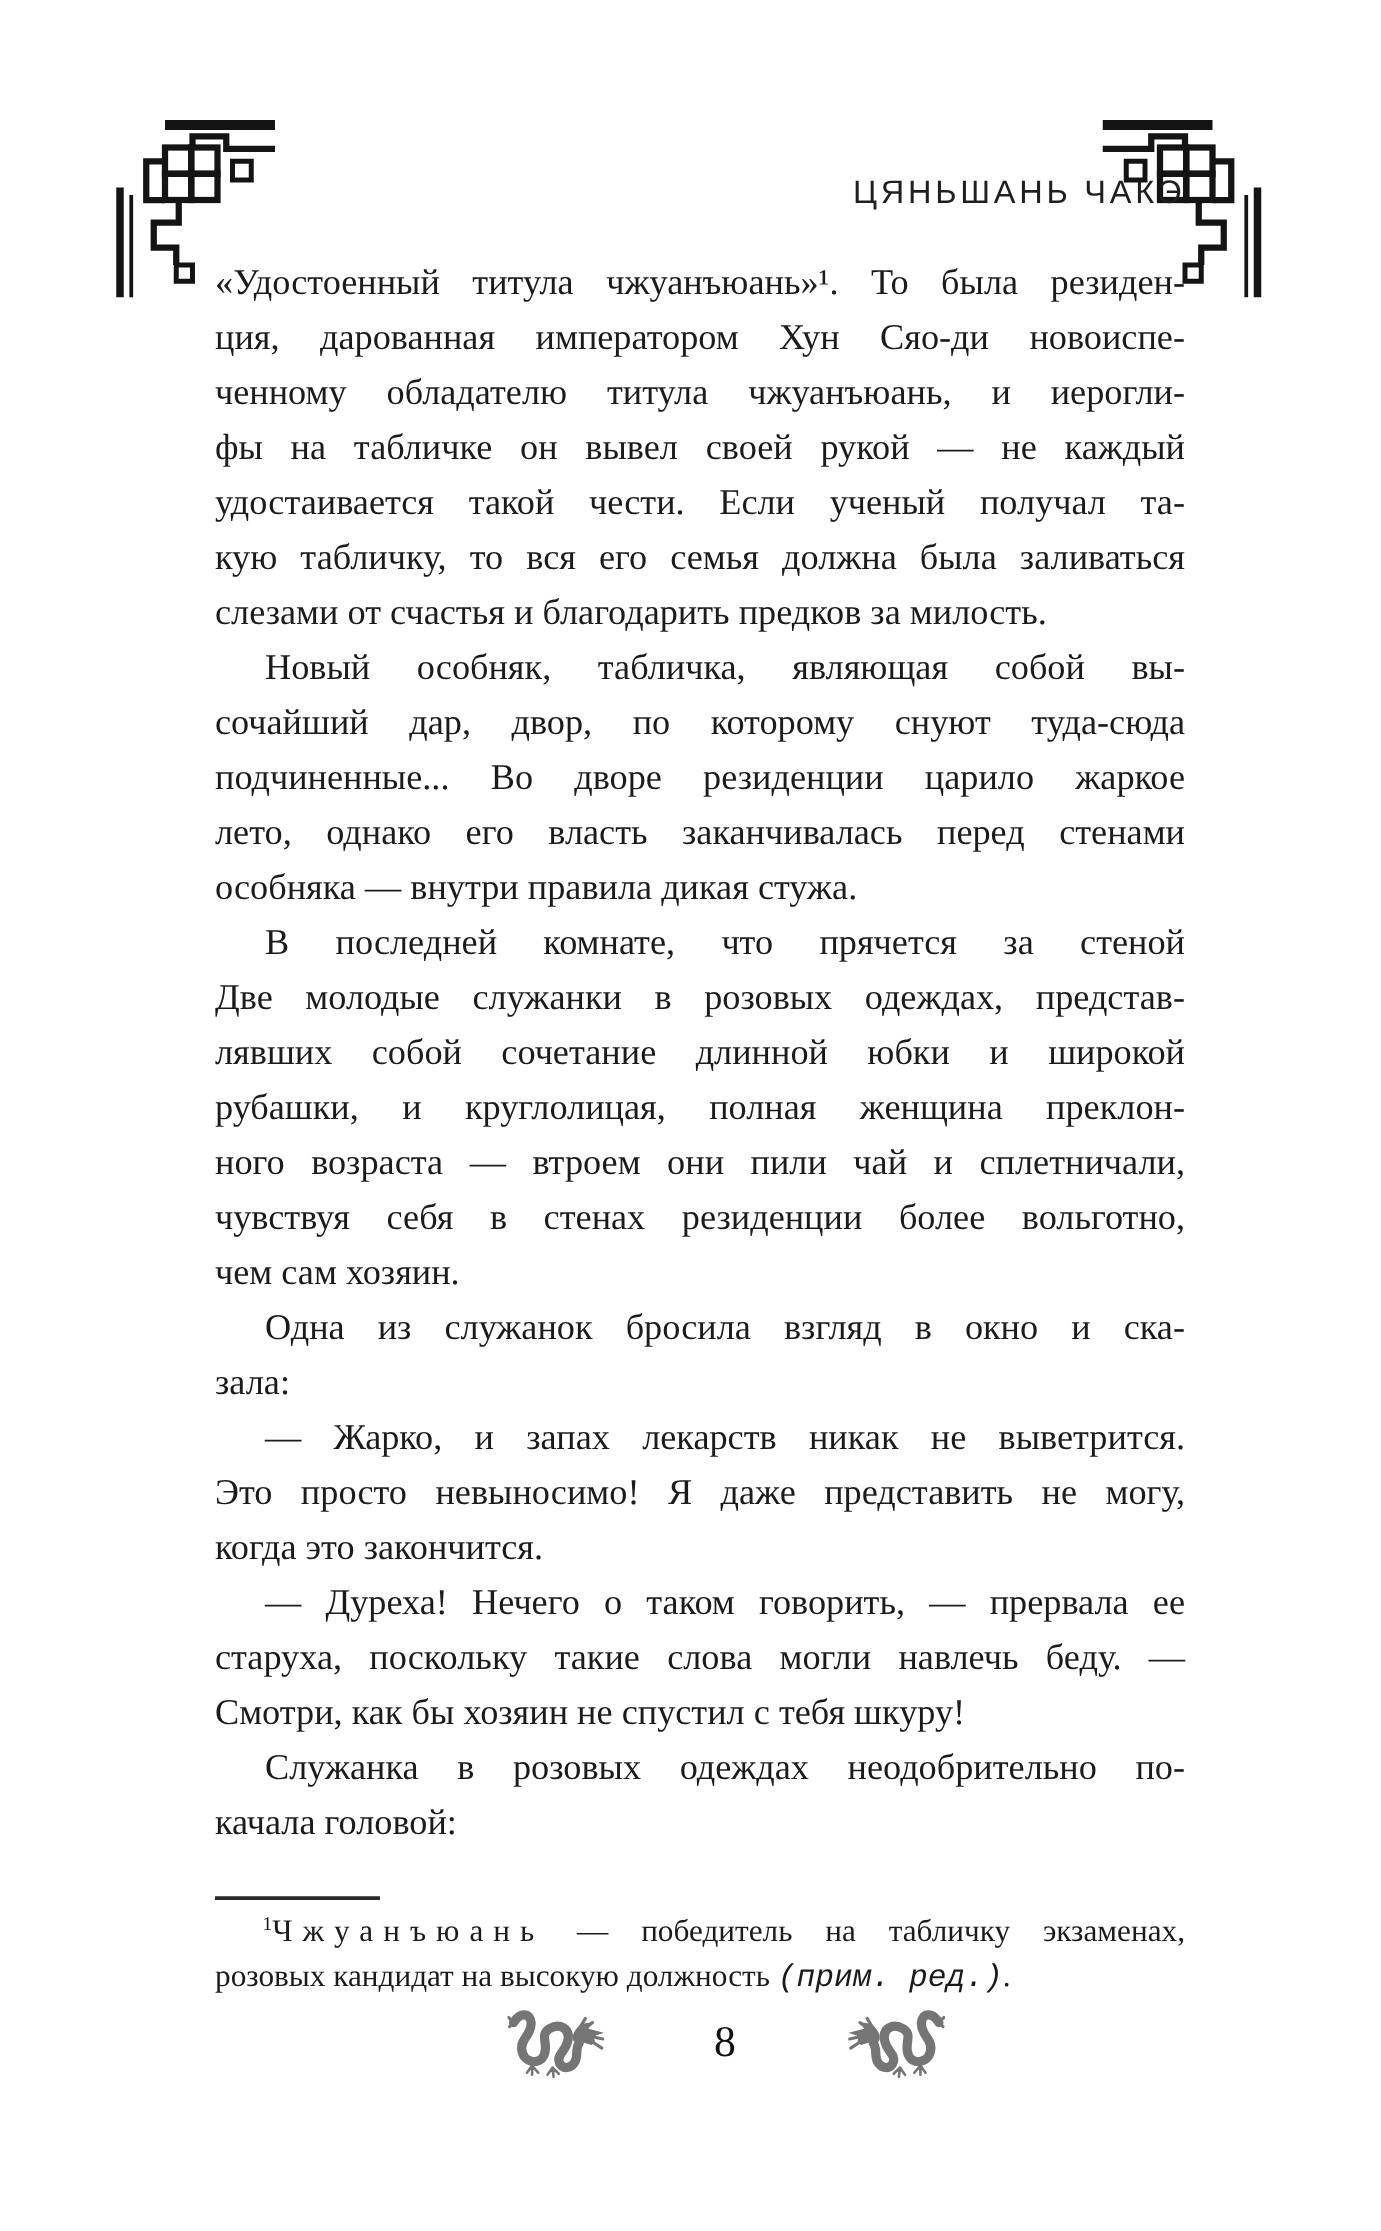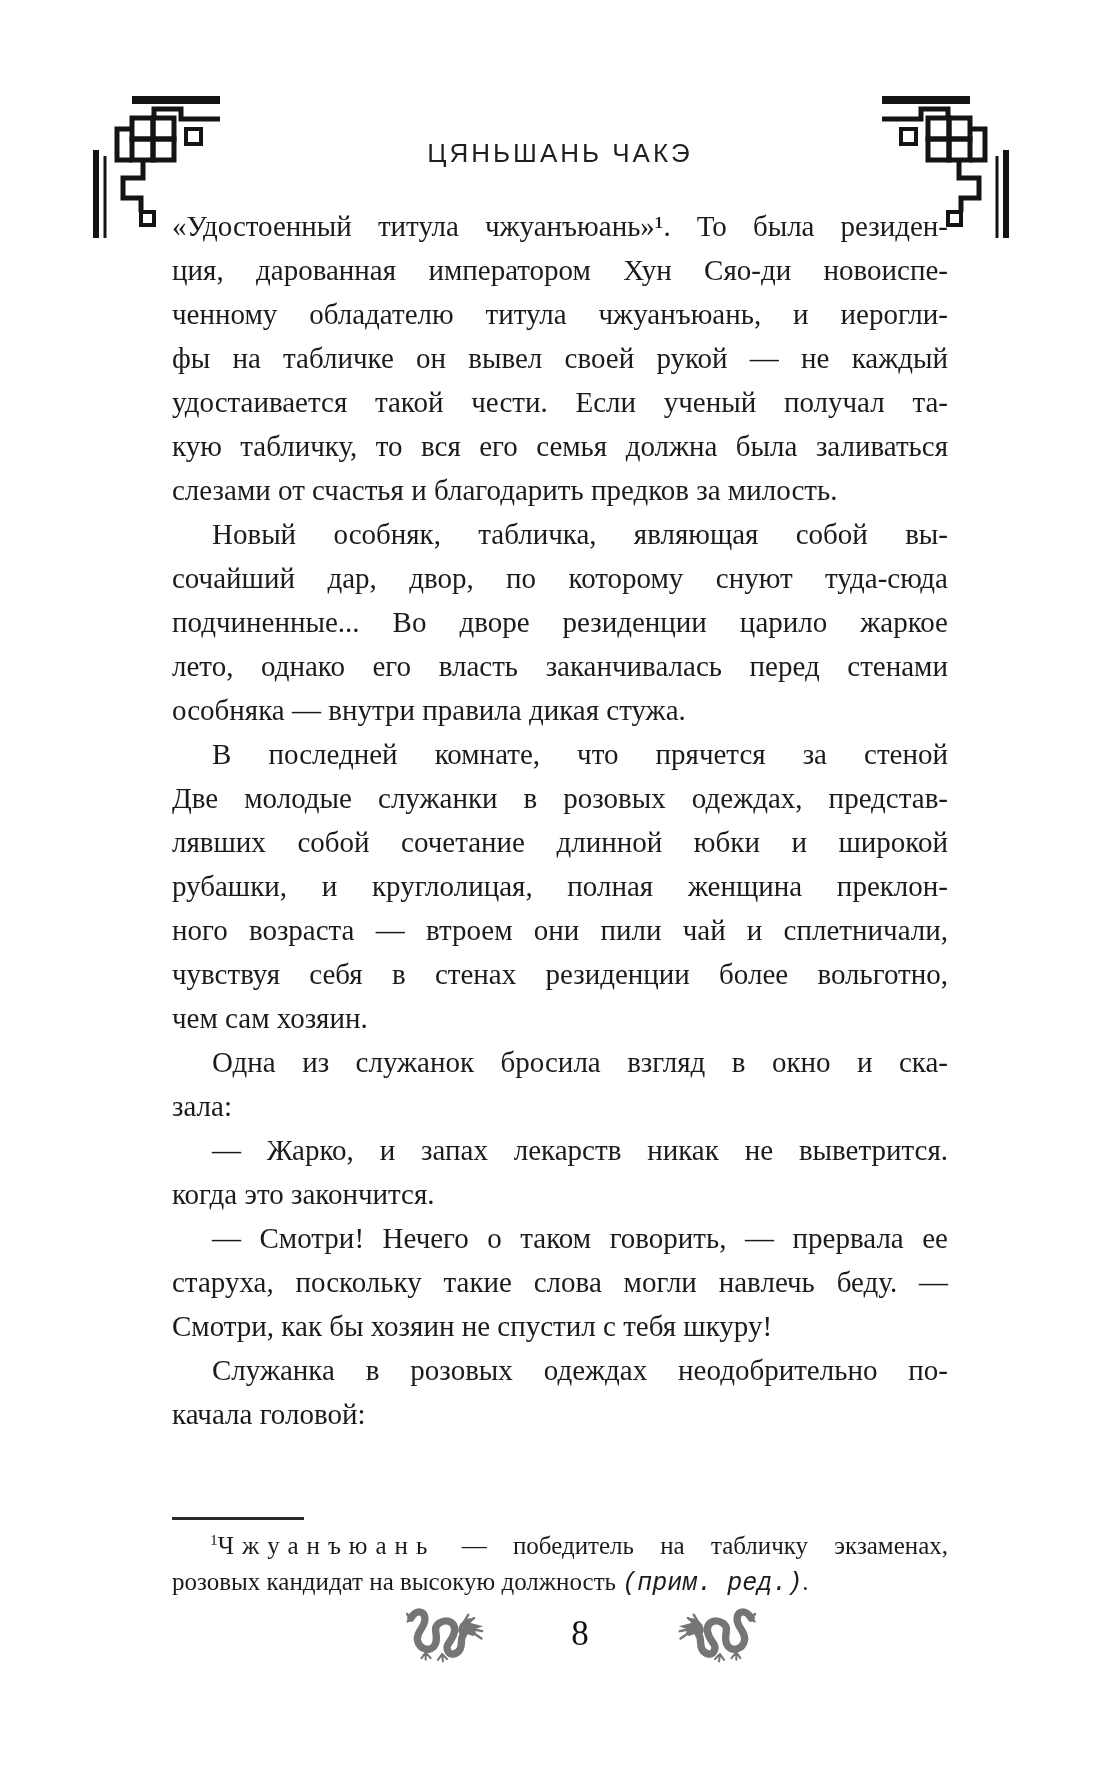--- a/index.html
+++ b/index.html
@@ -6,21 +6,21 @@
   body{
     width:1105px;height:1785px;position:relative;
     background:#ffffff;
     font-family:"Liberation Serif", serif;
     color:#1b1b1b;
     overflow:hidden;
   }
   
   .running-title{
     position:absolute;top:138px;left:172px;width:776px;
-    text-align:center;
+    text-align:right;
     font-family:"Liberation Sans", sans-serif;
     font-size:26px;letter-spacing:3px;
     color:#1f1f1f;font-weight:400;
   }
   
   .corner{position:absolute;top:94px;width:132px;height:144px;}
   .corner-left{left:88px;}
   .corner-right{left:882px;transform:scaleX(-1);}
   
   .body-text{
@@ -117,22 +117,23 @@
     <div class="line ind">В последней комнате, что прячется за стеной</div>
     <div class="line">Две молодые служанки в розовых одеждах, представ-</div>
     <div class="line">лявших собой сочетание длинной юбки и широкой</div>
     <div class="line">рубашки, и круглолицая, полная женщина преклон-</div>
     <div class="line">ного возраста — втроем они пили чай и сплетничали,</div>
     <div class="line">чувствуя себя в стенах резиденции более вольготно,</div>
     <div class="line last">чем сам хозяин.</div>
     <div class="line ind">Одна из служанок бросила взгляд в окно и ска-</div>
     <div class="line last">зала:</div>
     <div class="line ind">— Жарко, и запах лекарств никак не выветрится.</div>
+    <div class="line">Это просто невыносимо! Я даже представить не могу,</div>
     <div class="line last">когда это закончится.</div>
-    <div class="line ind">— Смотри! Нечего о таком говорить, — прервала ее</div>
+    <div class="line ind">— Дуреха! Нечего о таком говорить, — прервала ее</div>
     <div class="line">старуха, поскольку такие слова могли навлечь беду. —</div>
     <div class="line last">Смотри, как бы хозяин не спустил с тебя шкуру!</div>
     <div class="line ind">Служанка в розовых одеждах неодобрительно по-</div>
     <div class="line last">качала головой:</div>
   </div>
 
 <div class="footnote-rule"></div>
 <div class="footnote">
   <div class="fn-line1"><sup>1</sup><span class="fn-term">Чжуанъюань</span><span> — победитель на табличку экзаменах,</span></div>
   <div class="fn-line2"><span>розовых кандидат на высокую должность </span><span class="fn-italic">(прим. ред.)</span><span>.</span></div>

